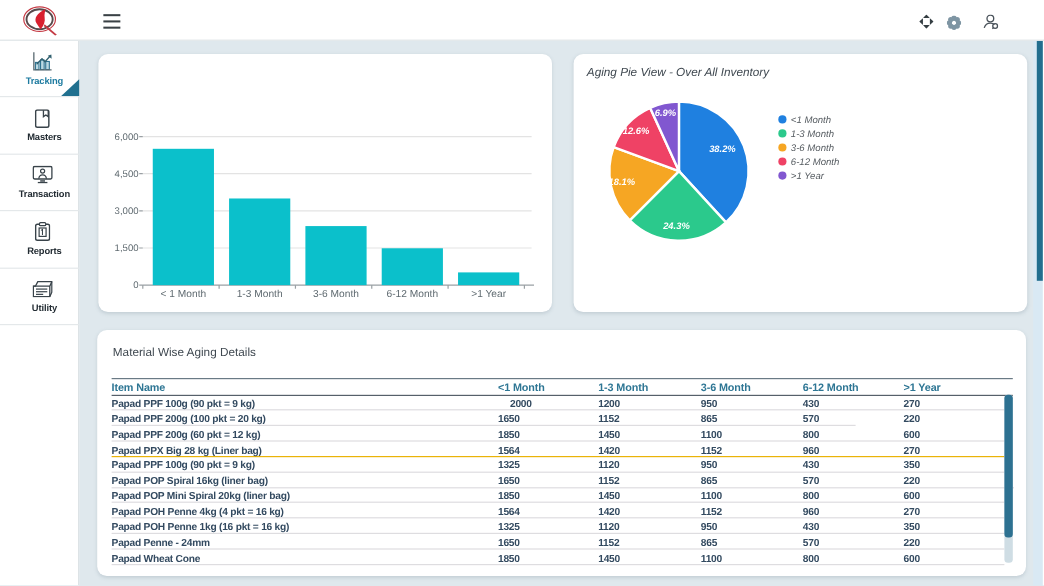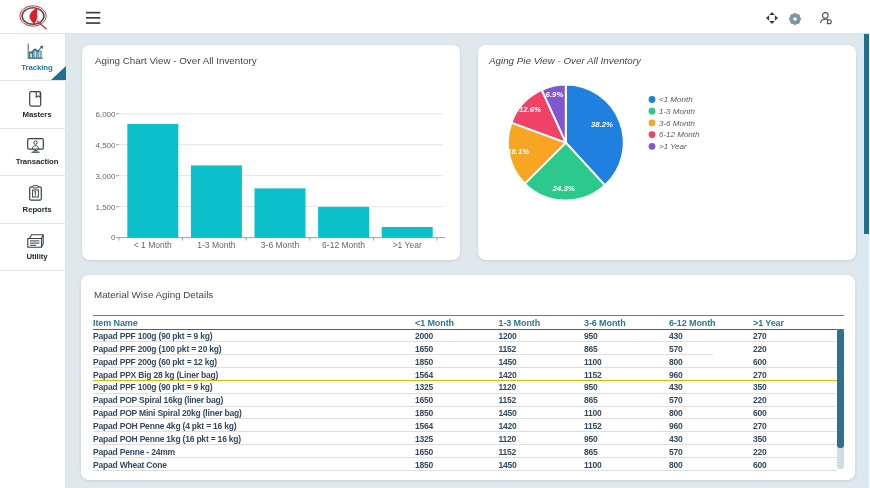--- a/index.html
+++ b/index.html
@@ -106,21 +106,20 @@
     <path d="M2.5 4.5 L4.5 0.7 L16.2 0.7 L16.2 9.5 L14.5 13.2 L0.8 13.2 L0.8 4.5 Z" fill="none" stroke="#39434a" stroke-width="1.1"></path>
     <path d="M0.8 4.5 L14.5 4.5 L14.5 13.2 M14.5 4.5 L16.2 0.7" fill="none" stroke="#39434a" stroke-width="1.1"></path>
     <rect x="3" y="6.4" width="9.4" height="1" fill="#39434a"></rect>
     <rect x="3" y="8.6" width="9.4" height="1" fill="#39434a"></rect>
     <rect x="3" y="10.8" width="6" height="1" fill="#39434a"></rect>
   </svg>
   <div class="abs" style="left:4px;top:28.5px;width:66px;text-align:center;font-size:7.8px;font-weight:bold;color:#232c33;letter-spacing:-0.1px;">Utility</div>
 </div>
 
 <div class="card" style="left:82px;top:45px;width:378px;height:215px;">
-  <div class="ctitle abs" style="left:13px;top:10px;">Aging Chart View - Over All Inventory</div>
   <svg class="abs" style="left:0;top:0;" width="378" height="215" viewBox="0 0 378 215">
 
     <g stroke="#e3e3e3" stroke-width="1">
       <line x1="37" y1="68.8" x2="361" y2="68.8"></line>
       <line x1="37" y1="99.75" x2="361" y2="99.75"></line>
       <line x1="37" y1="130.7" x2="361" y2="130.7"></line>
       <line x1="37" y1="161.65" x2="361" y2="161.65"></line>
     </g>
     <line x1="37" y1="192.6" x2="363" y2="192.6" stroke="#9aa0a4" stroke-width="1"></line>
     <g stroke="#9aa0a4" stroke-width="1">
@@ -205,21 +204,21 @@
       <div style="position:relative;border-top:1px solid #6a7a85;border-bottom:1px solid #56606a;height:14.5px;">
         <span style="position:absolute;left:0px;top:2px;font-size:9px;font-weight:bold;color:#2e7694;letter-spacing:-0.1px;white-space:nowrap;">Item Name</span>
         <span style="position:absolute;left:322px;top:2px;font-size:9px;font-weight:bold;color:#2e7694;letter-spacing:-0.1px;white-space:nowrap;">&lt;1 Month</span>
         <span style="position:absolute;left:405.5px;top:2px;font-size:9px;font-weight:bold;color:#2e7694;letter-spacing:-0.1px;white-space:nowrap;">1-3 Month</span>
         <span style="position:absolute;left:491px;top:2px;font-size:9px;font-weight:bold;color:#2e7694;letter-spacing:-0.1px;white-space:nowrap;">3-6 Month</span>
         <span style="position:absolute;left:576px;top:2px;font-size:9px;font-weight:bold;color:#2e7694;letter-spacing:-0.1px;white-space:nowrap;">6-12 Month</span>
         <span style="position:absolute;left:660px;top:2px;font-size:9px;font-weight:bold;color:#2e7694;letter-spacing:-0.1px;white-space:nowrap;">&gt;1 Year</span>
       </div>
       <div style="position:relative;height:12.85px;border-bottom:1px solid #dedde0;width:744px;">
         <span style="position:absolute;left:0px;top:1.6px;font-size:8.5px;font-weight:bold;color:#334a60;letter-spacing:-0.2px;white-space:nowrap;">Papad PPF 100g (90 pkt = 9 kg)</span>
-        <span style="position:absolute;left:322px;top:1.6px;font-size:8.5px;font-weight:bold;color:#334a60;letter-spacing:-0.2px;white-space:nowrap;">2000</span>
+        <span style="position:absolute;left:332px;top:1.6px;font-size:8.5px;font-weight:bold;color:#334a60;letter-spacing:-0.2px;white-space:nowrap;">2000</span>
         <span style="position:absolute;left:405.5px;top:1.6px;font-size:8.5px;font-weight:bold;color:#334a60;letter-spacing:-0.2px;white-space:nowrap;">1200</span>
         <span style="position:absolute;left:491px;top:1.6px;font-size:8.5px;font-weight:bold;color:#334a60;letter-spacing:-0.2px;white-space:nowrap;">950</span>
         <span style="position:absolute;left:576px;top:1.6px;font-size:8.5px;font-weight:bold;color:#334a60;letter-spacing:-0.2px;white-space:nowrap;">430</span>
         <span style="position:absolute;left:660px;top:1.6px;font-size:8.5px;font-weight:bold;color:#334a60;letter-spacing:-0.2px;white-space:nowrap;">270</span>
       </div>
       <div style="position:relative;height:12.85px;border-bottom:1px solid #dedde0;width:620px;">
         <span style="position:absolute;left:0px;top:1.6px;font-size:8.5px;font-weight:bold;color:#334a60;letter-spacing:-0.2px;white-space:nowrap;">Papad PPF 200g (100 pkt = 20 kg)</span>
         <span style="position:absolute;left:322px;top:1.6px;font-size:8.5px;font-weight:bold;color:#334a60;letter-spacing:-0.2px;white-space:nowrap;">1650</span>
         <span style="position:absolute;left:405.5px;top:1.6px;font-size:8.5px;font-weight:bold;color:#334a60;letter-spacing:-0.2px;white-space:nowrap;">1152</span>
         <span style="position:absolute;left:491px;top:1.6px;font-size:8.5px;font-weight:bold;color:#334a60;letter-spacing:-0.2px;white-space:nowrap;">865</span>

